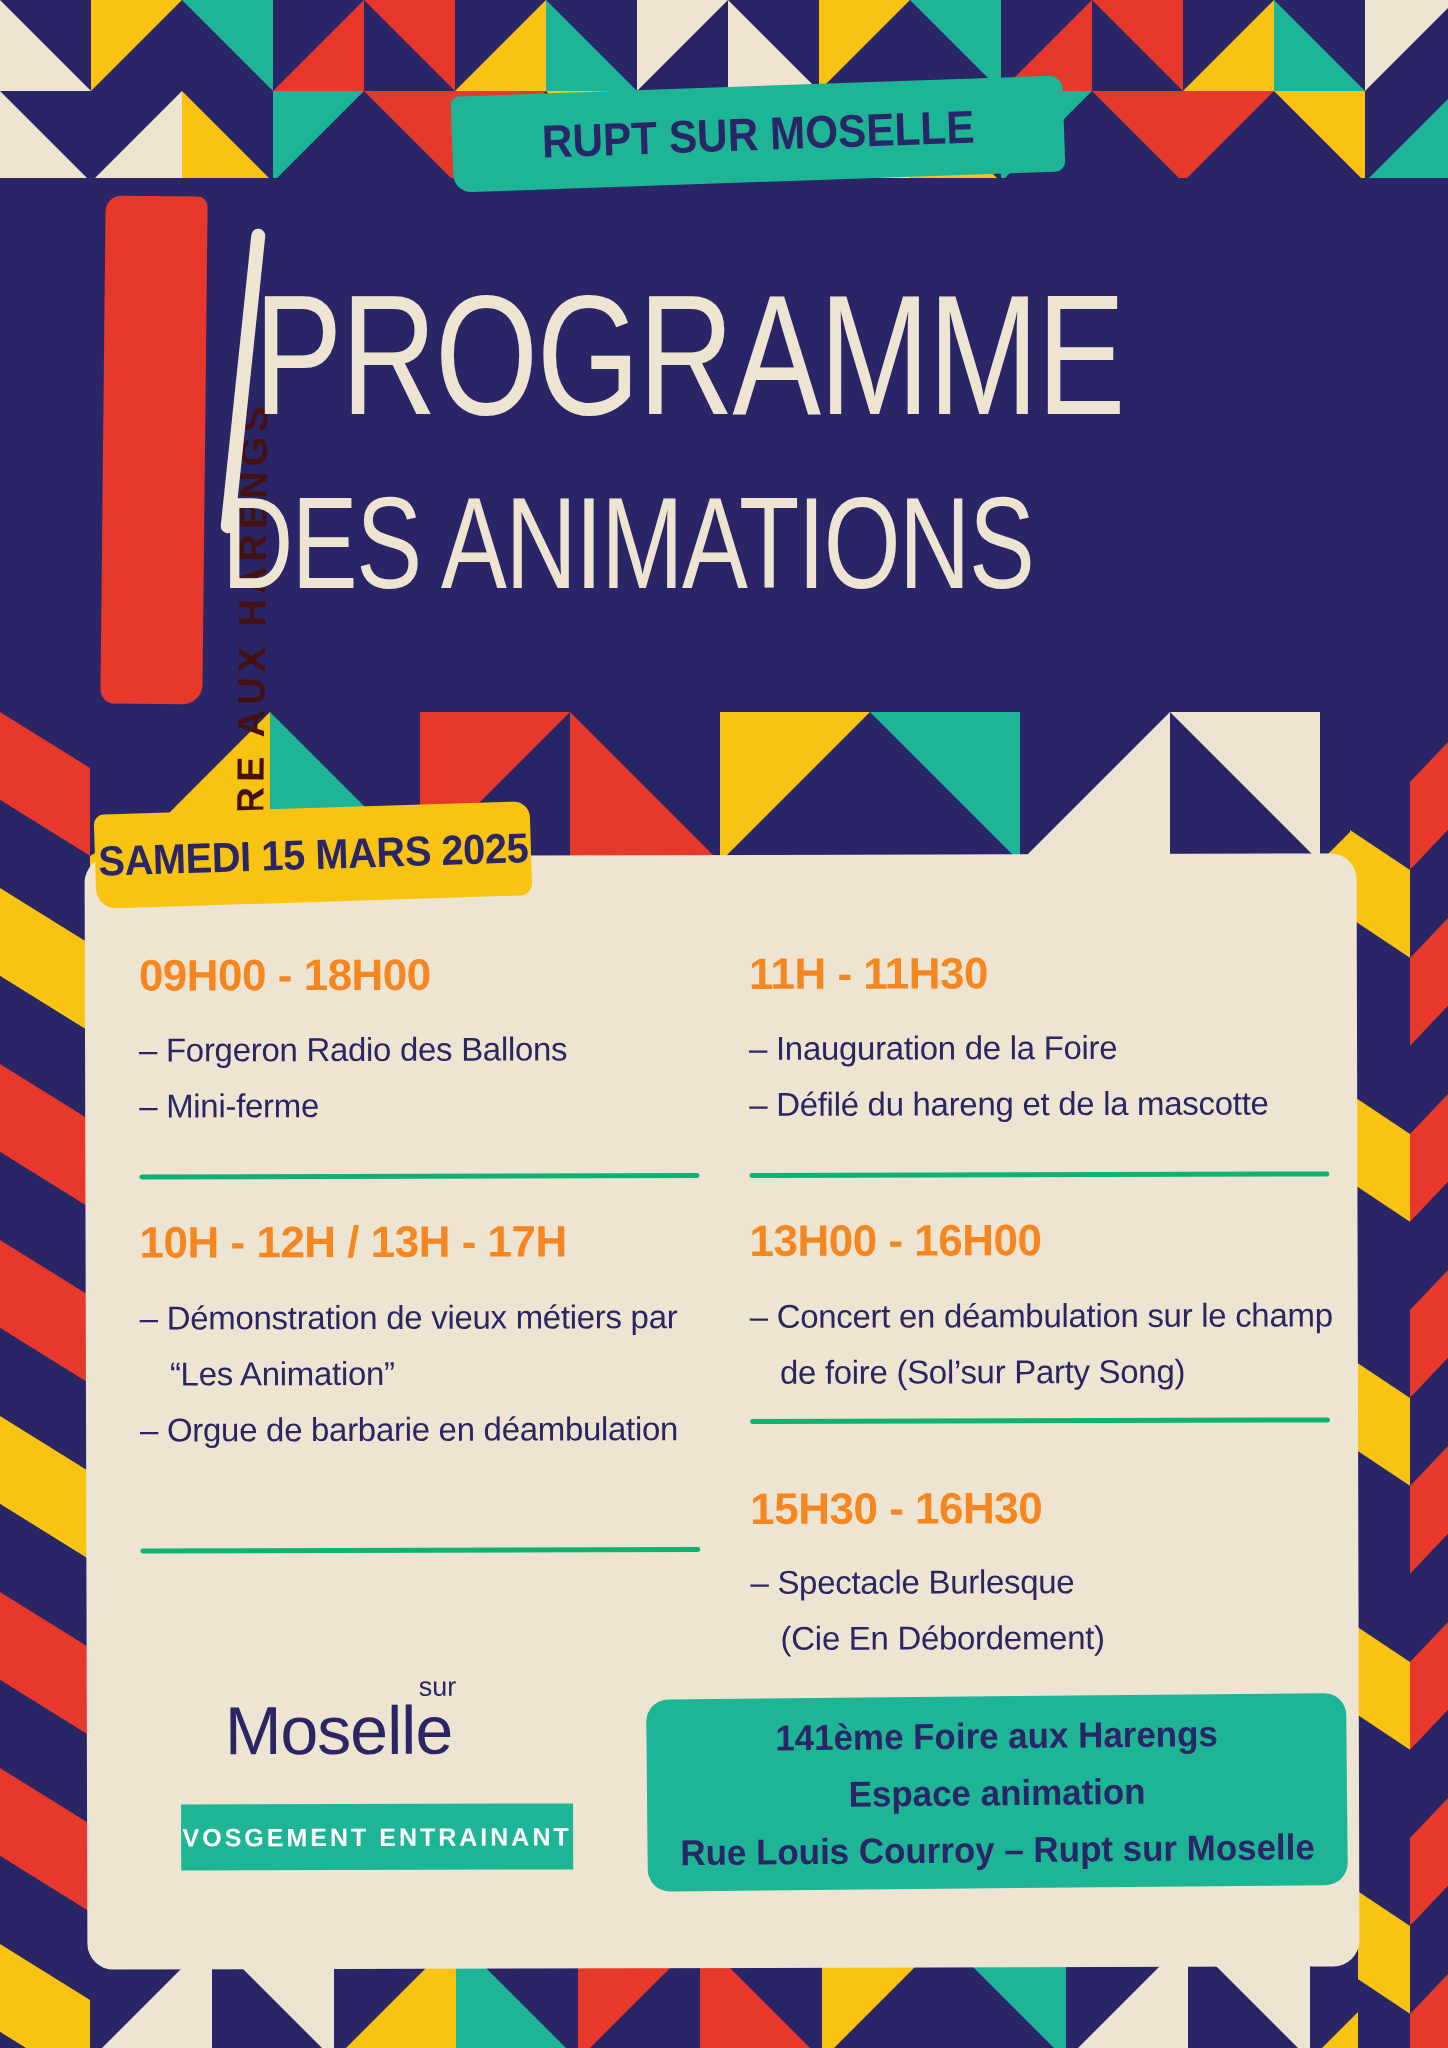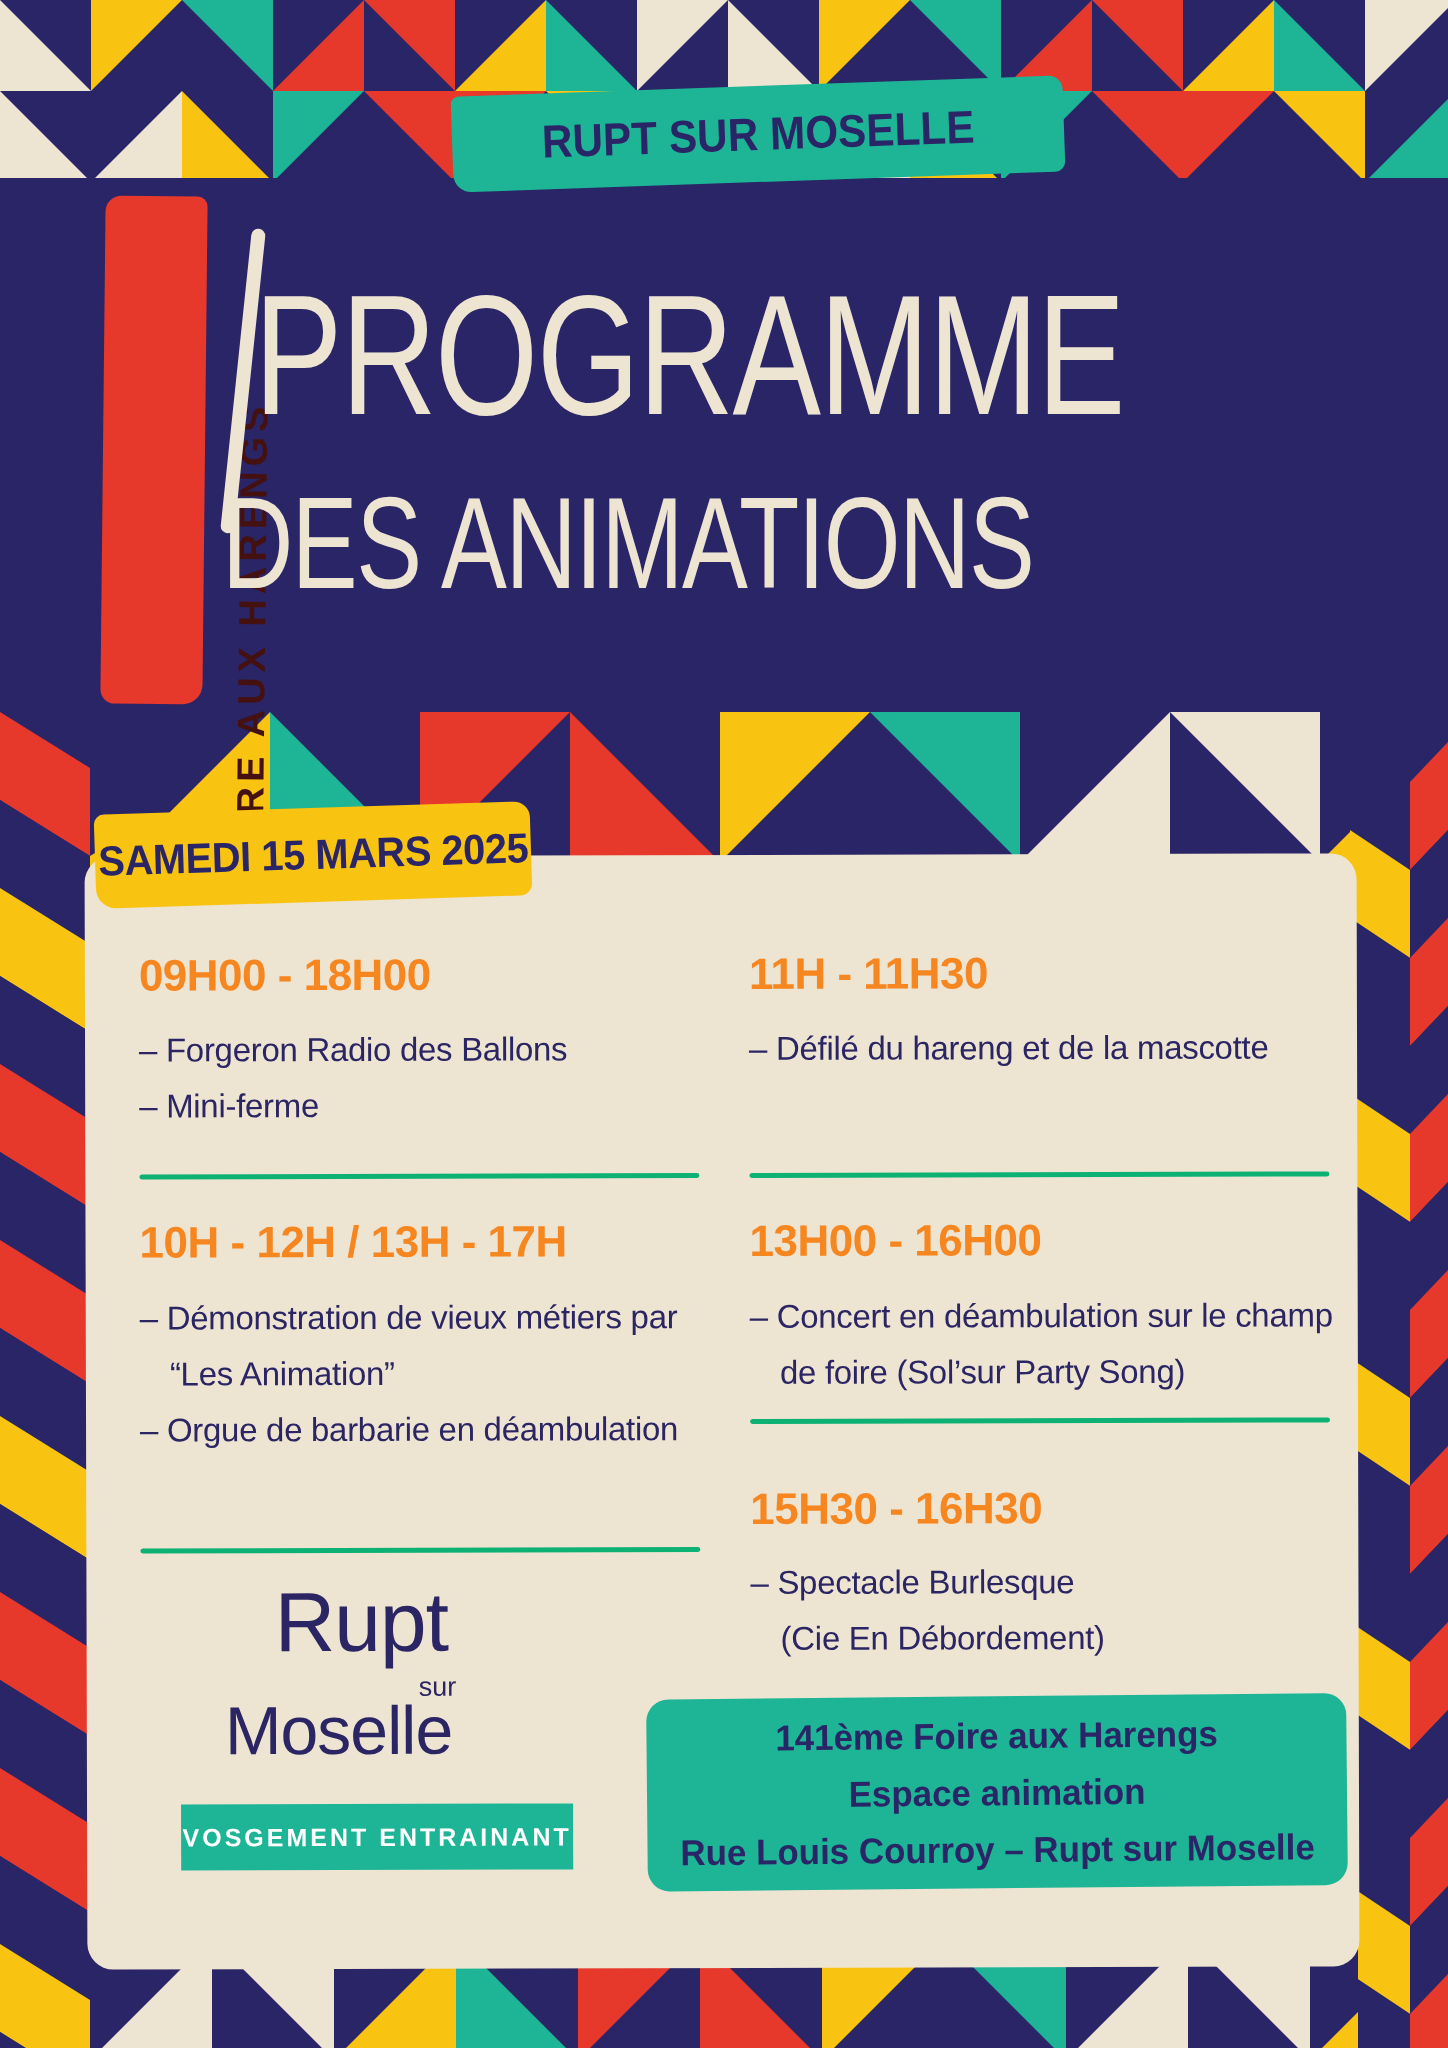--- a/index.html
+++ b/index.html
@@ -330,38 +330,37 @@
     <div class="time" style="left:54px;top:362px">10H - 12H / 13H - 17H</div>
     <div class="items" style="left:54px;top:434px;width:580px">
       <div class="item"><span>– Démonstration de vieux métiers par </span><b>“Les Animation”</b><span></span></div>
       <div class="item"><b></b><span></span></div>
       <div class="item"><span>– Orgue de barbarie en déambulation</span><b></b><span></span></div>
     </div>
     <div class="divider" style="left:54px;top:692px;width:560px"></div>
 
     <div class="time" style="left:664px;top:95px">11H - 11H30</div>
     <div class="items" style="left:664px;top:166px;width:600px">
-      <div class="item"><b></b><span></span></div>
+      <div class="item"><span>– Inauguration de la Foire</span><b></b><span></span></div>
       <div class="item"><span>– Défilé du hareng et de la mascotte</span><b></b><span></span></div>
     </div>
     <div class="divider" style="left:664px;top:318px;width:580px"></div>
 
     <div class="time" style="left:664px;top:362px">13H00 - 16H00</div>
     <div class="items" style="left:664px;top:434px;width:600px">
       <div class="item"><span>– Concert en déambulation sur le champ de foire (</span><b>Sol’sur Party Song</b><span>)</span></div>
     </div>
     <div class="divider" style="left:664px;top:564px;width:580px"></div>
 
     <div class="time" style="left:664px;top:630px">15H30 - 16H30</div>
     <div class="items" style="left:664px;top:700px;width:600px">
       <div class="item"><span>– Spectacle Burlesque</span><b></b><span></span></div>
       <div class="item cont"><span></span><b>(Cie En Débordement)</b><span></span></div>
     </div>
 
-    <div class="logo-rupt">Rupt</div>
     <div class="logo-sur">sur</div>
     <div class="logo-moselle">Moselle</div>
     <div class="logo-badge">
       <span>VOSGEMENT ENTRAINANT</span>
     </div>
 
     <div class="address-box">
       <div>141ème Foire aux Harengs</div>
       <div>Espace animation</div>
       <div>Rue Louis Courroy – Rupt sur Moselle</div>

